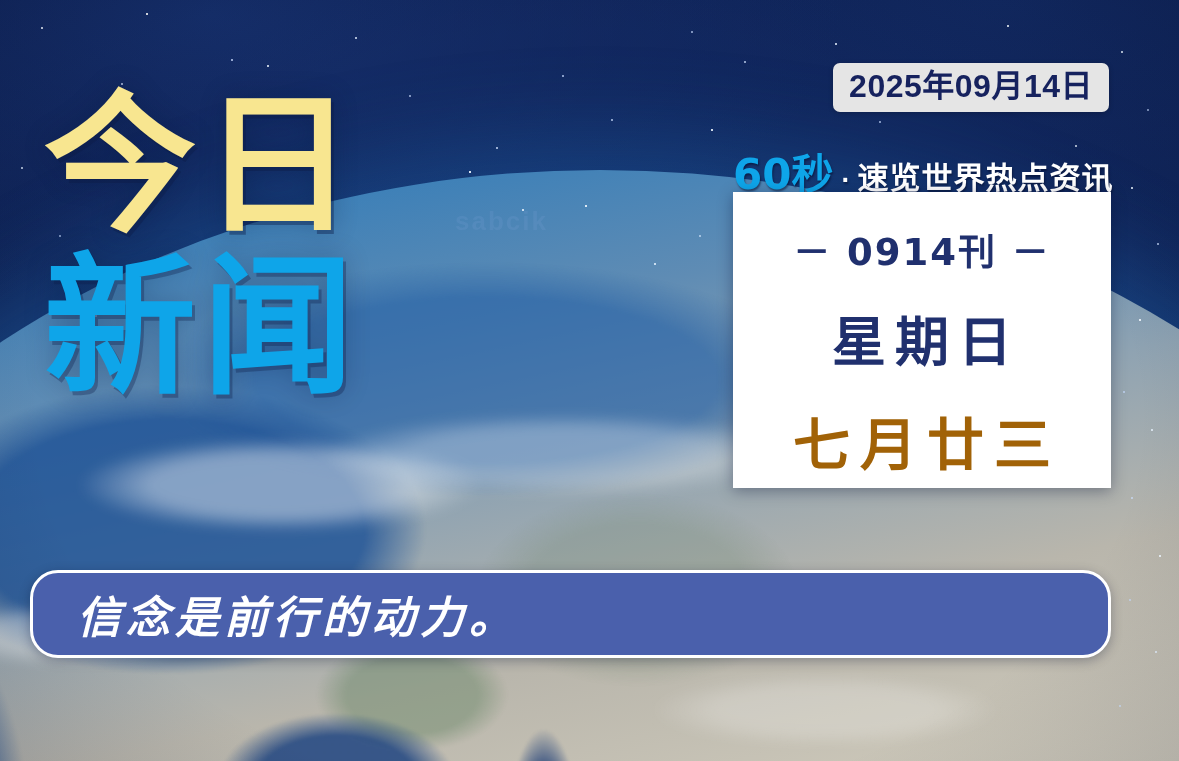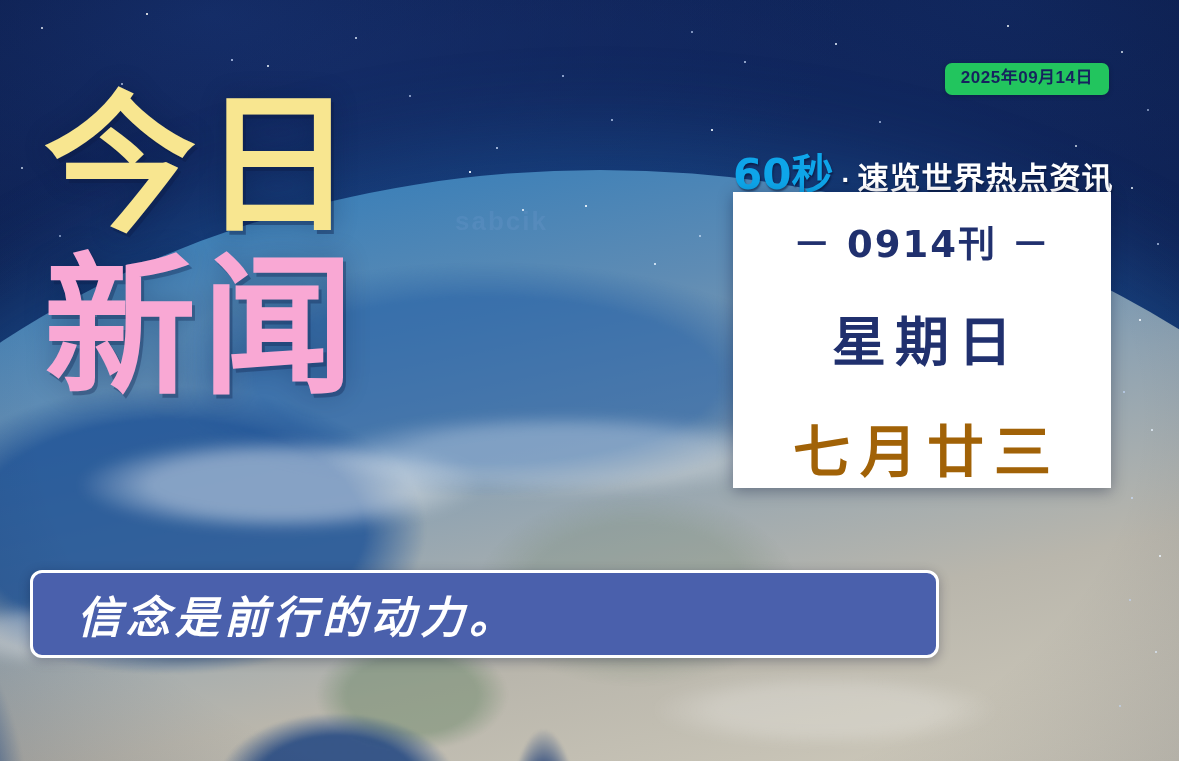--- a/index.html
+++ b/index.html
@@ -172,23 +172,23 @@
     letter-spacing:2px;
     color:rgba(150,180,230,.13);
     user-select:none;
     pointer-events:none;
   }
 
   
   .date-badge{
     position:absolute;
     right:70px; top:63px;
-    background:#22c55e;
+    background:#e5e5e5;
     color:#16225e;
-    font-size:17px;
+    font-size:32px;
     font-weight:700;
     letter-spacing:.5px;
     padding:6px 16px 8px;
     border-radius:7px;
     line-height:1.08;
     white-space:nowrap;
     box-shadow:0 1px 5px rgba(0,0,0,.22);
   }
 
   
@@ -205,21 +205,21 @@
     letter-spacing:6px;
     white-space:nowrap;
   }
   .title-line.is-gold{
     color:#f8e690;
     text-shadow:
       3px 4px 0 rgba(12,28,70,.40),
       0 0 26px rgba(0,20,60,.30);
   }
   .title-line.is-white{
-    color:#f9a8d4;
+    color:#0ea5e9;
     margin-top:22px;
     text-shadow:
       3px 4px 0 rgba(12,28,70,.32),
       0 0 26px rgba(0,20,60,.28);
   }
 
   
   .tagline{
     position:absolute;
     left:733px; top:140px;
@@ -253,21 +253,21 @@
 
   .info-card{
     position:absolute;
     left:733px; top:192px;
     width:378px; height:296px;
     background:#ffffff;
     color:#1f3070;
     display:flex;
     flex-direction:column;
     align-items:center;
-    justify-content:space-between;
+    justify-content:center;
     padding-top:22px;
     box-shadow:0 3px 14px rgba(2,10,40,.35);
   }
   .issue{
     font-size:37px;
     font-weight:700;
     letter-spacing:2px;
     color:#20306e;
     font-family:"DejaVu Sans","Liberation Sans",sans-serif;
     white-space:nowrap;
@@ -290,24 +290,24 @@
     text-indent:10px;
     color:#a16207;
     font-family:"DejaVu Sans","Liberation Sans",sans-serif;
     white-space:nowrap;
   }
 
   
   .quote-pill{
     position:absolute;
     left:30px; top:570px;
-    width:909px; height:88px;
+    width:1081px; height:88px;
     background:#4a60ac;
     border:3px solid #ffffff;
-    border-radius:12px;
+    border-radius:28px;
     display:flex;
     align-items:center;
     box-shadow:0 3px 12px rgba(2,10,40,.30);
   }
   .quote-text{
     color:#ffffff;
     font-size:44px;
     font-weight:900;
     font-style:italic;
     letter-spacing:5px;

